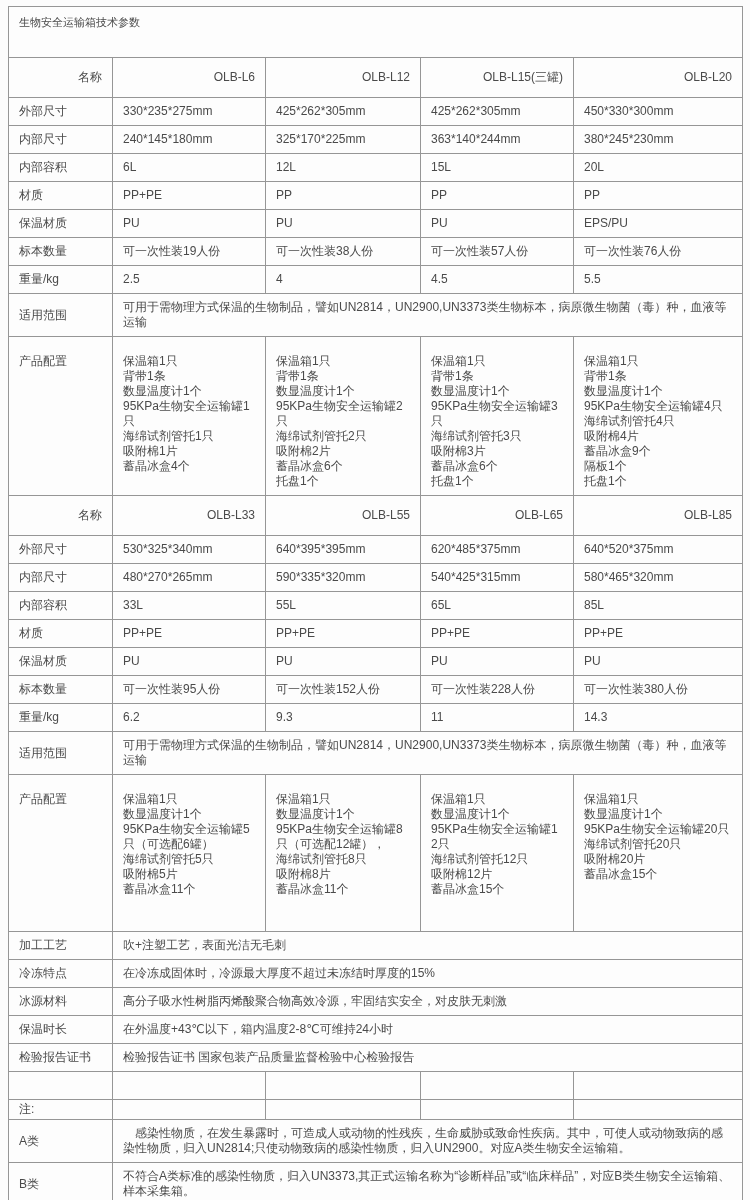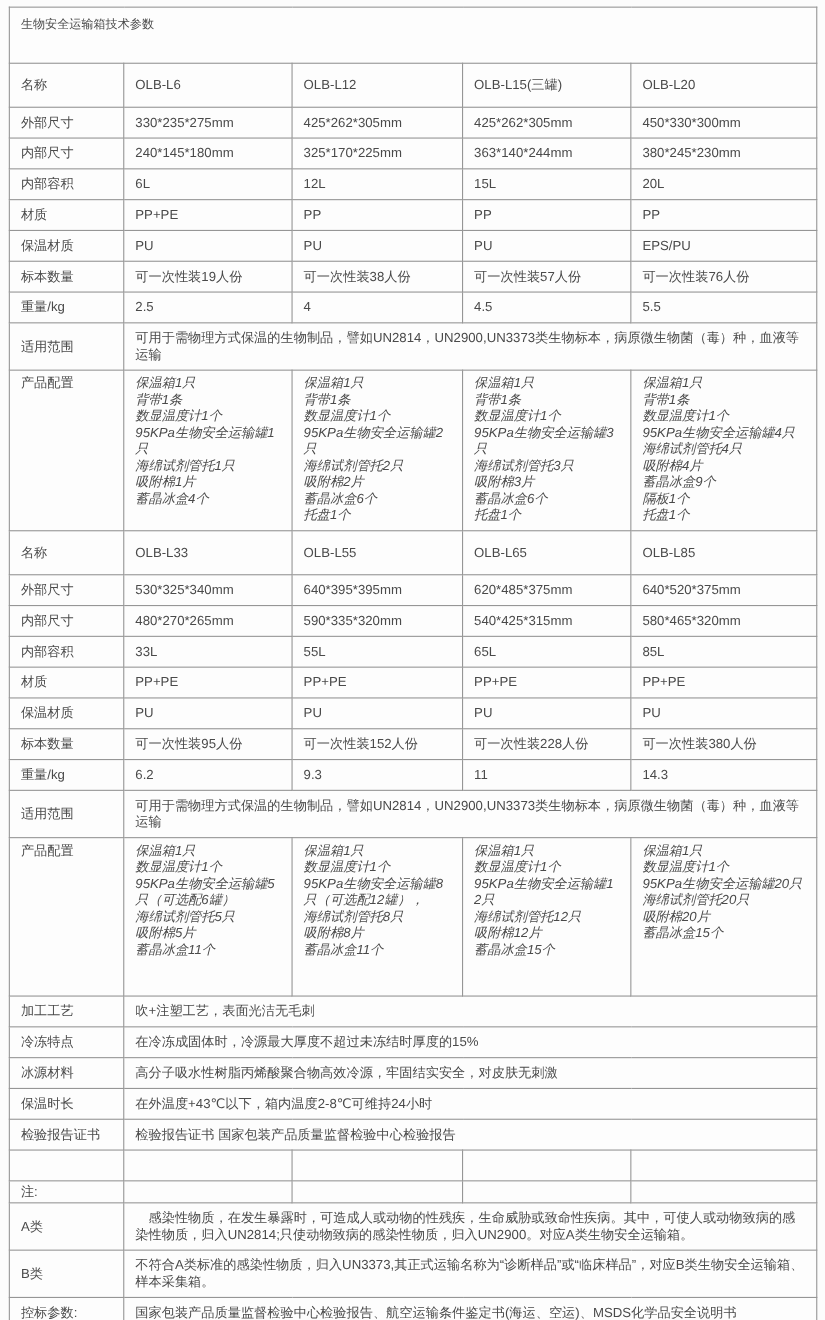--- a/index.html
+++ b/index.html
@@ -26,31 +26,31 @@
     vertical-align:middle;
     word-break:break-all;
     overflow:hidden;
   }
   tr.r-title td{
     height:36px;
     vertical-align:top;
     padding-top:8px;
     font-size:11px;
   }
-  tr.r-tall td{height:27px;}
+  tr.r-tall td{height:27px;text-align:right;}
   tr.r-std td{height:15px;}
   tr.r-config td{
     height:133px;
     vertical-align:top;
-    padding-top:4px;
+    padding-top:17px;
   }
   tr.r-note td{height:6px;padding-top:2px;padding-bottom:2px;}
   tr.r-empty td{height:15px;}
   td.cell-indent{text-indent:12px;}
-  .config-line{white-space:normal;font-style:italic;}
+  .config-line{white-space:normal;}
 </style>
 </head>
 <body>
 
 <table class="spec-table">
   <colgroup>
     <col style="width:104px">
     <col style="width:153px">
     <col style="width:155px">
     <col style="width:153px">

